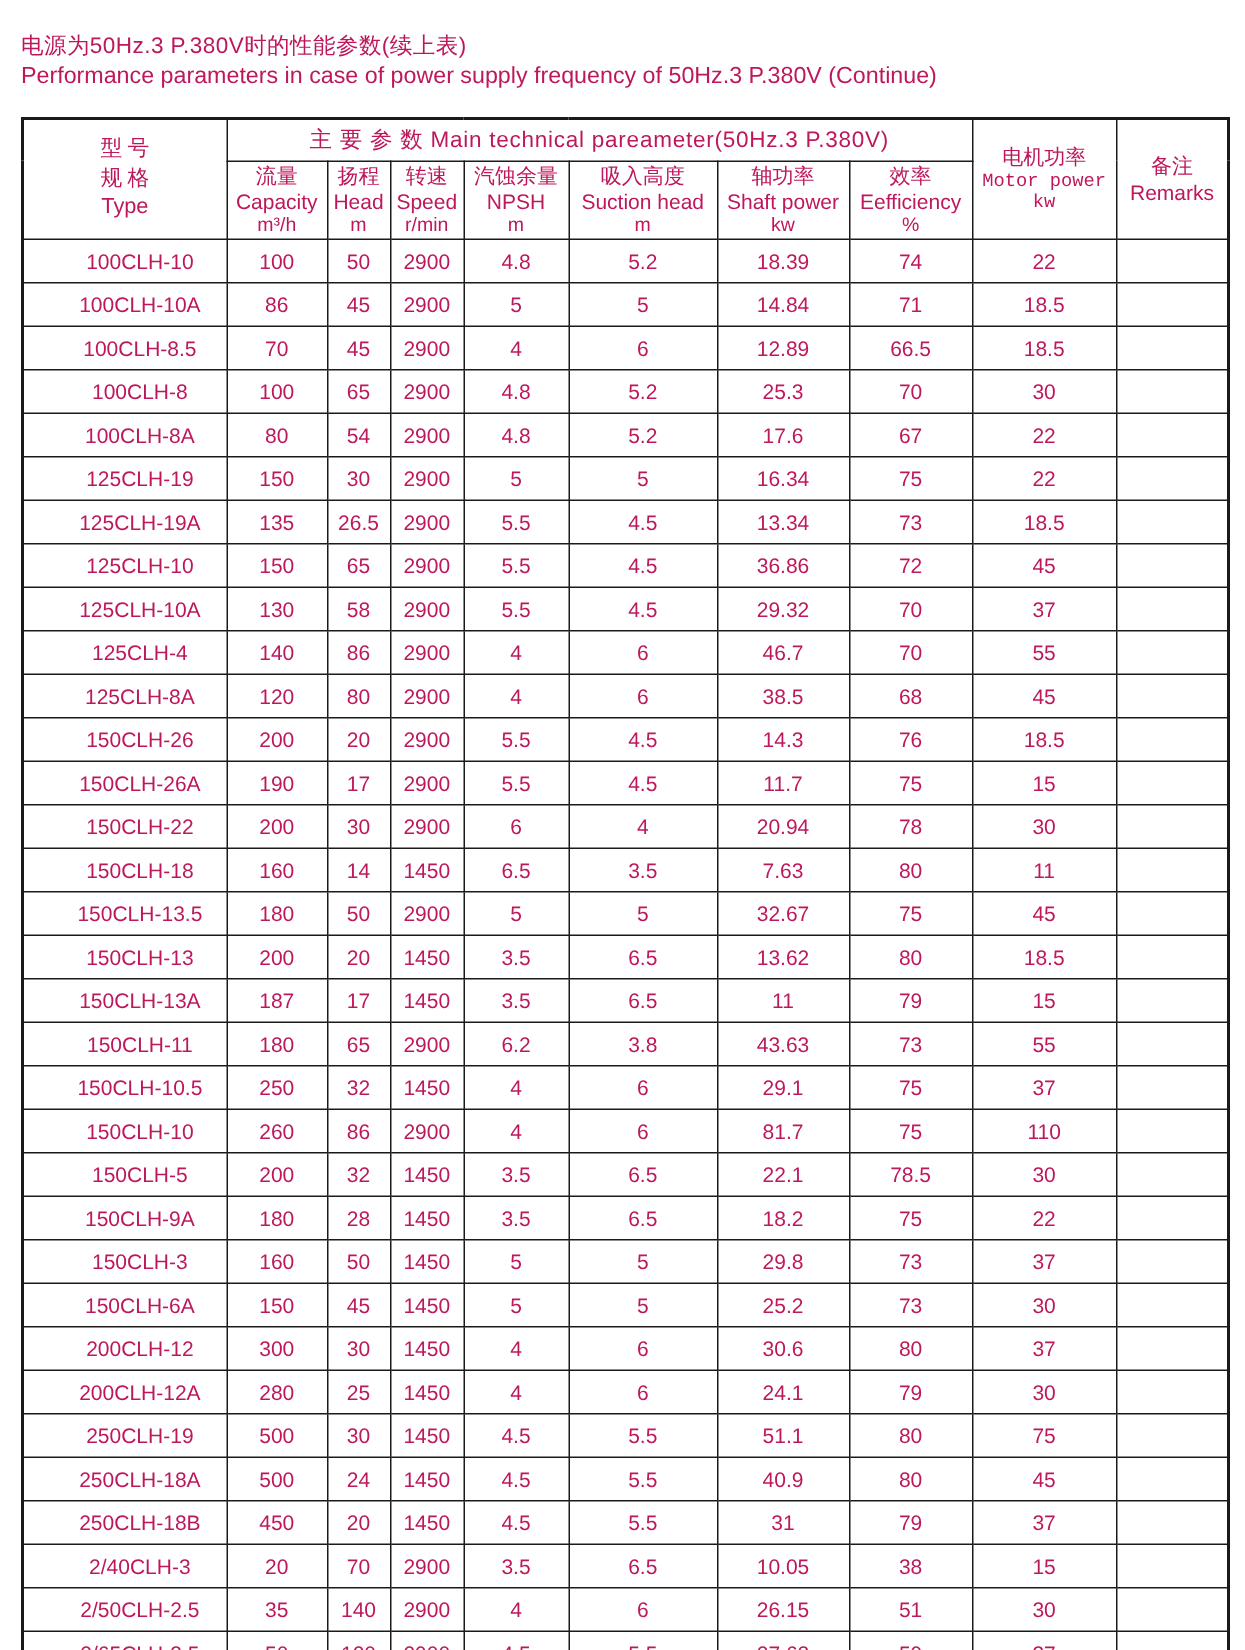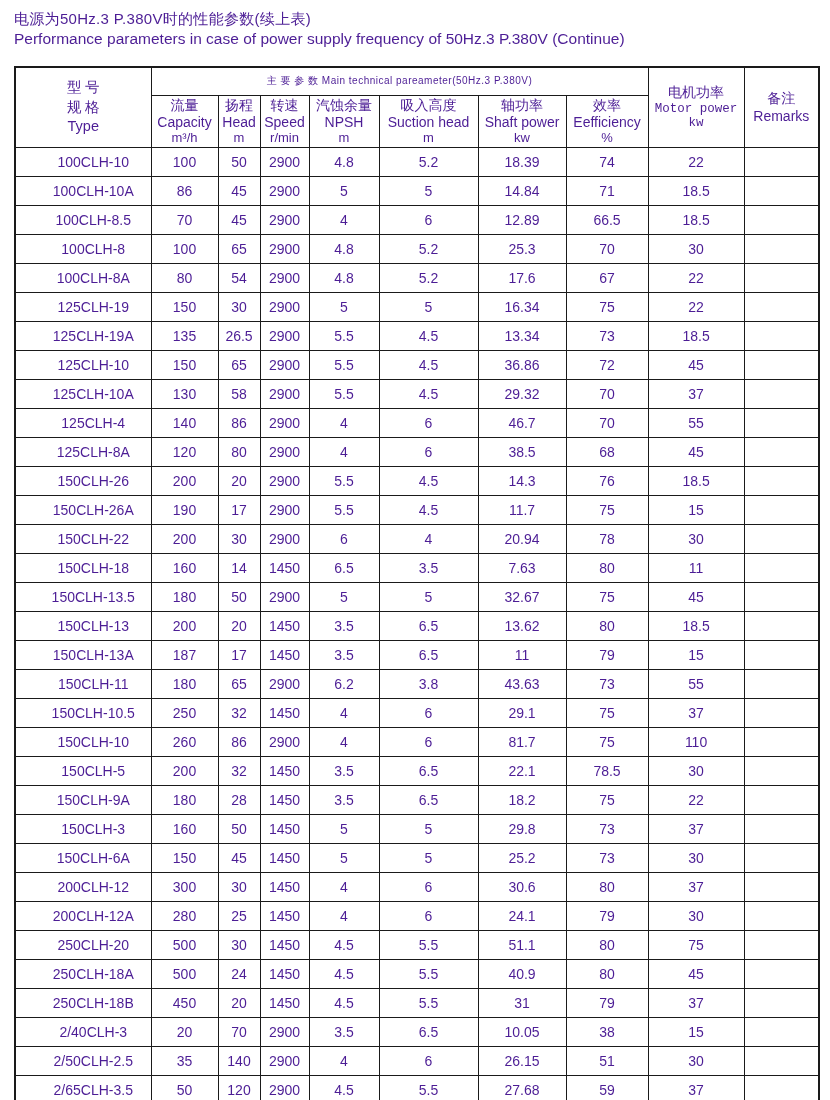--- a/index.html
+++ b/index.html
@@ -6,23 +6,23 @@
     margin: 0;
     padding: 0;
     background: #ffffff;
   }
   .page {
     position: relative;
     width: 830px;
     height: 1100px;
     box-sizing: border-box;
     background: #ffffff;
-    color: #4c1d95;
+    color: #be185d;
     font-family: "Liberation Sans", "DejaVu Sans", sans-serif;
-    padding: 9px 12px 0 14px;
+    padding: 21px 12px 0 14px;
     overflow: hidden;
   }
   .title-zh {
     font-size: 15px;
     line-height: 1.3;
     letter-spacing: 0.3px;
     white-space: nowrap;
   }
   .title-en {
     font-size: 15.5px;
@@ -39,21 +39,21 @@
   table.perf th, table.perf td {
     border: 1px solid #1a1a1a;
     text-align: center;
     vertical-align: middle;
     padding: 0;
     font-weight: 400;
     overflow: hidden;
   }
   th.group-th {
     height: 27px;
-    font-size: 10px;
+    font-size: 15px;
     letter-spacing: 0.5px;
   }
   tr.sub-row th {
     height: 51px;
     line-height: 1.18;
   }
   .hl { display: block; }
   .hl-zh { font-size: 14px; }
   .hl-en { font-size: 14px; }
   .hl-unit { font-size: 13px; }
@@ -464,21 +464,21 @@
           <td>25</td>
           <td>1450</td>
           <td>4</td>
           <td>6</td>
           <td>24.1</td>
           <td>79</td>
           <td>30</td>
           <td></td>
         </tr>
         <tr>
-          <td class="type-cell">250CLH-20</td>
+          <td class="type-cell">250CLH-19</td>
           <td>500</td>
           <td>30</td>
           <td>1450</td>
           <td>4.5</td>
           <td>5.5</td>
           <td>51.1</td>
           <td>80</td>
           <td>75</td>
           <td></td>
         </tr>

